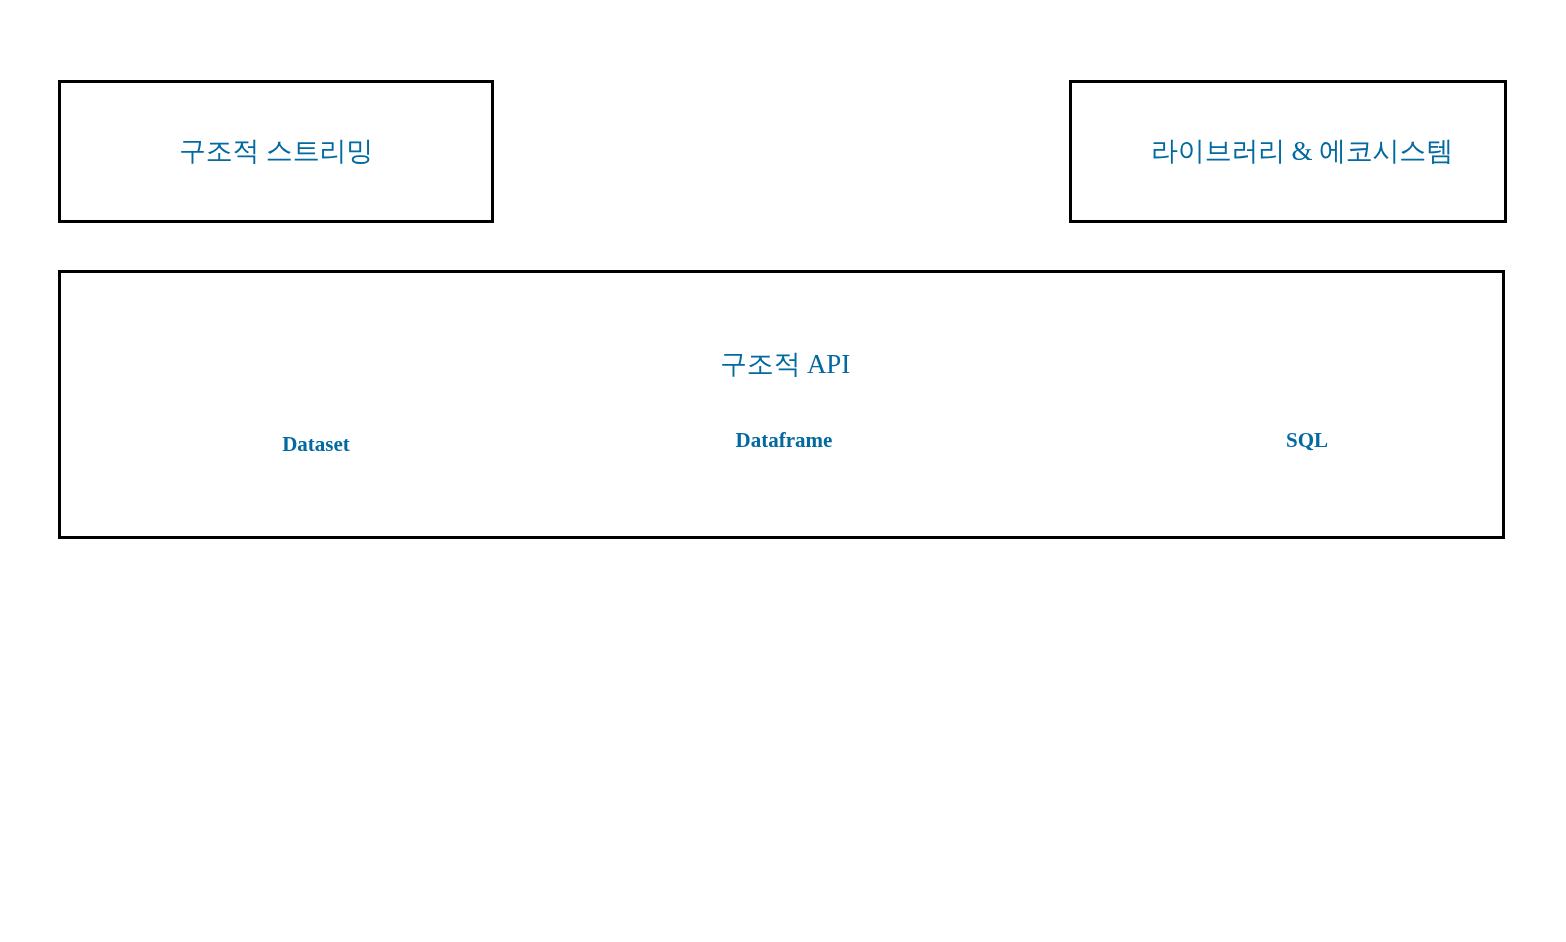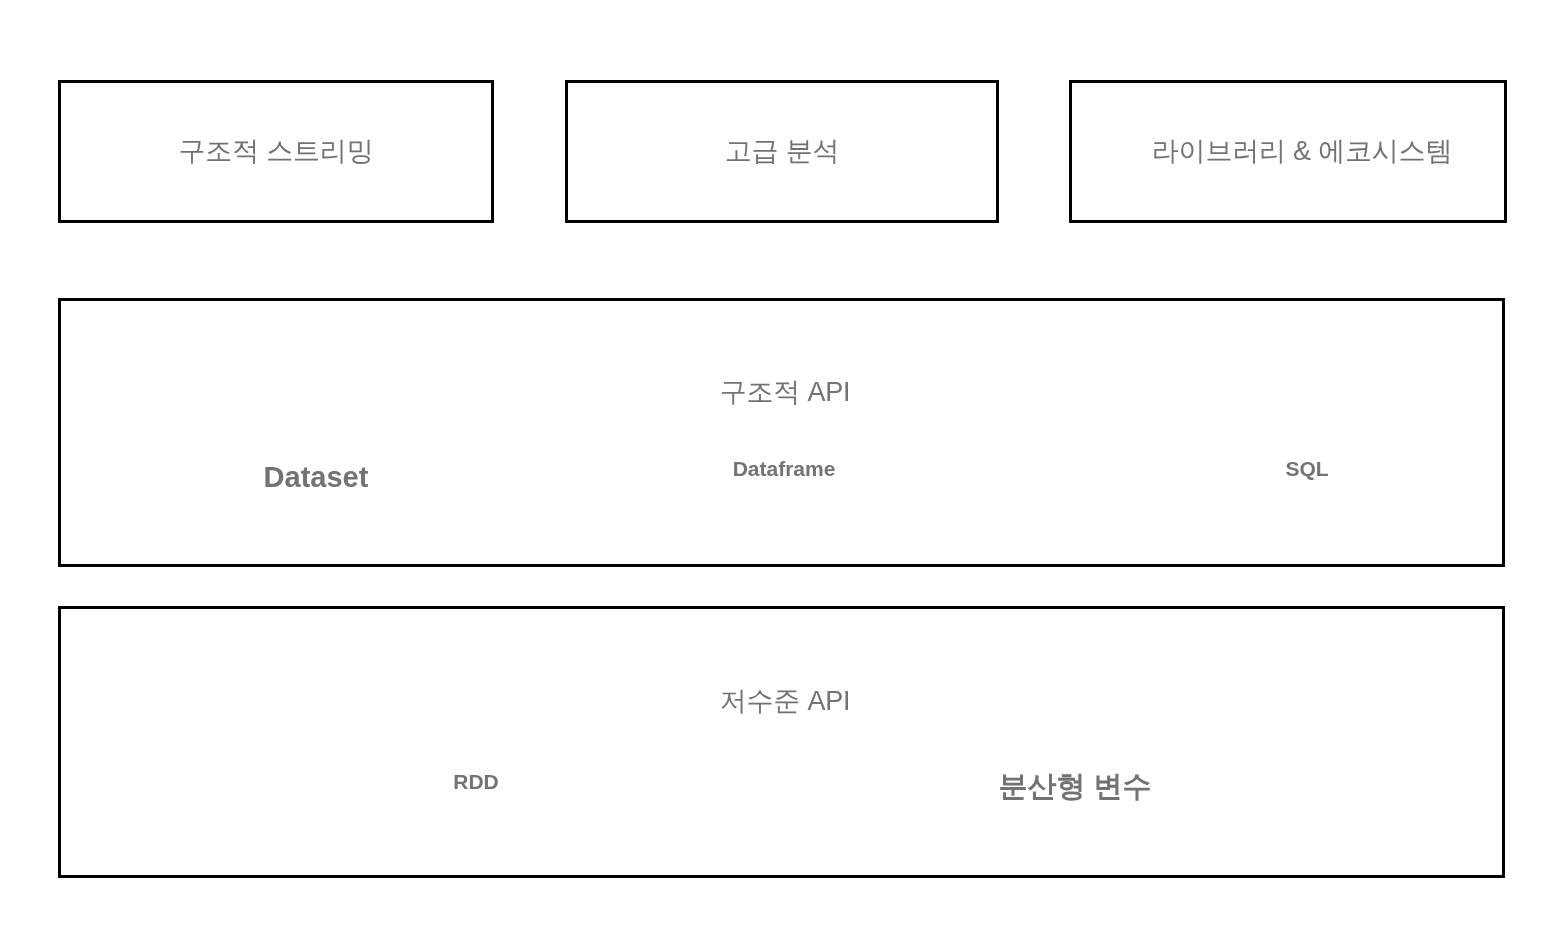--- a/index.html
+++ b/index.html
@@ -5,22 +5,22 @@
   html, body {
     margin: 0;
     padding: 0;
     background: #ffffff;
   }
   #canvas {
     position: relative;
     width: 1566px;
     height: 942px;
     background: #ffffff;
-    font-family: Liberation Sans, sans-serif;
-    color: #737373;
+    font-family: Liberation Serif, serif;
+    color: #0369a1;
     overflow: hidden;
   }
   .box {
     position: absolute;
     box-sizing: border-box;
     border: 3px solid #000000;
     background: #ffffff;
   }
   
   .top-box {
@@ -48,52 +48,41 @@
   }
   
   .component-label {
     position: absolute;
     font-weight: 700;
     line-height: 1.2;
     white-space: nowrap;
     transform: translateX(-50%);
   }
   .sz-lg { font-size: 21px; }
-  .sz-md { font-size: 29px; }
+  .sz-md { font-size: 21px; }
 </style>
 </head>
 <body>
 
 <div id="canvas">
 
   <div class="box top-box" style="left:58px; top:80px; width:436px; height:143px;">
     <span class="top-label">구조적 스트리밍</span>
   </div>
 
-  <div class="box top-box" style="left:565px; top:80px; width:434px; height:143px;">
-    <span class="top-label">고급 분석</span>
-  </div>
 
   <div class="box top-box" style="left:1069px; top:80px; width:438px; height:143px;padding-left:28px;">
     <span class="top-label">라이브러리 &amp; 에코시스템</span>
   </div>
 
-  <div class="box" style="left:58px; top:298px; width:1447px; height:269px;">
+  <div class="box" style="left:58px; top:270px; width:1447px; height:269px;">
 
     <span class="section-title" style="left:724px; top:75px;">구조적 API</span>
 
     <span class="component-label sz-md" style="left:255px; top:159px;">Dataset</span>
 
     <span class="component-label sz-lg" style="left:723px; top:155px;">Dataframe</span>
 
     <span class="component-label sz-lg" style="left:1246px; top:155px;">SQL</span>
   </div>
 
-  <div class="box" style="left:58px; top:606px; width:1447px; height:272px;">
-
-    <span class="section-title" style="left:724px; top:76px;">저수준 API</span>
-
-    <span class="component-label sz-lg" style="left:415px; top:160px;">RDD</span>
-
-    <span class="component-label sz-md" style="left:1014px; top:160px;">분산형 변수</span>
-  </div>
 
 </div>
 
 </body></html>

